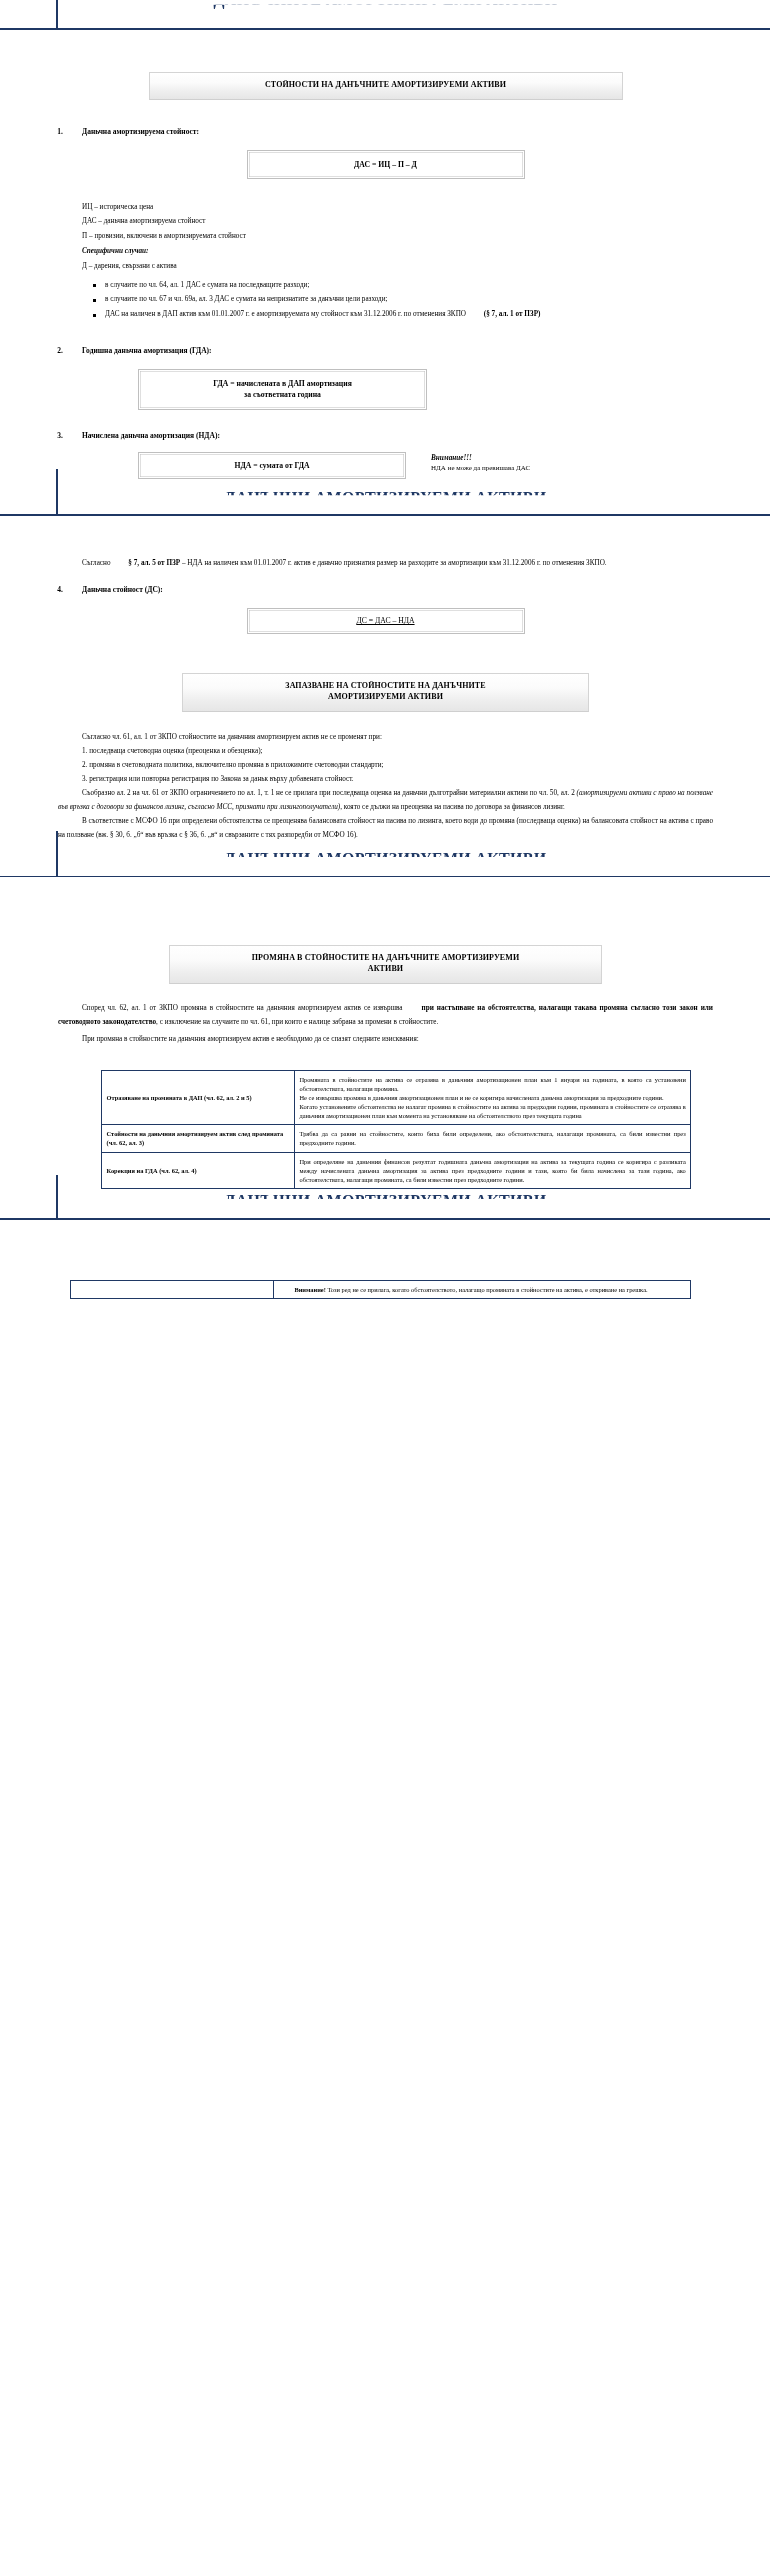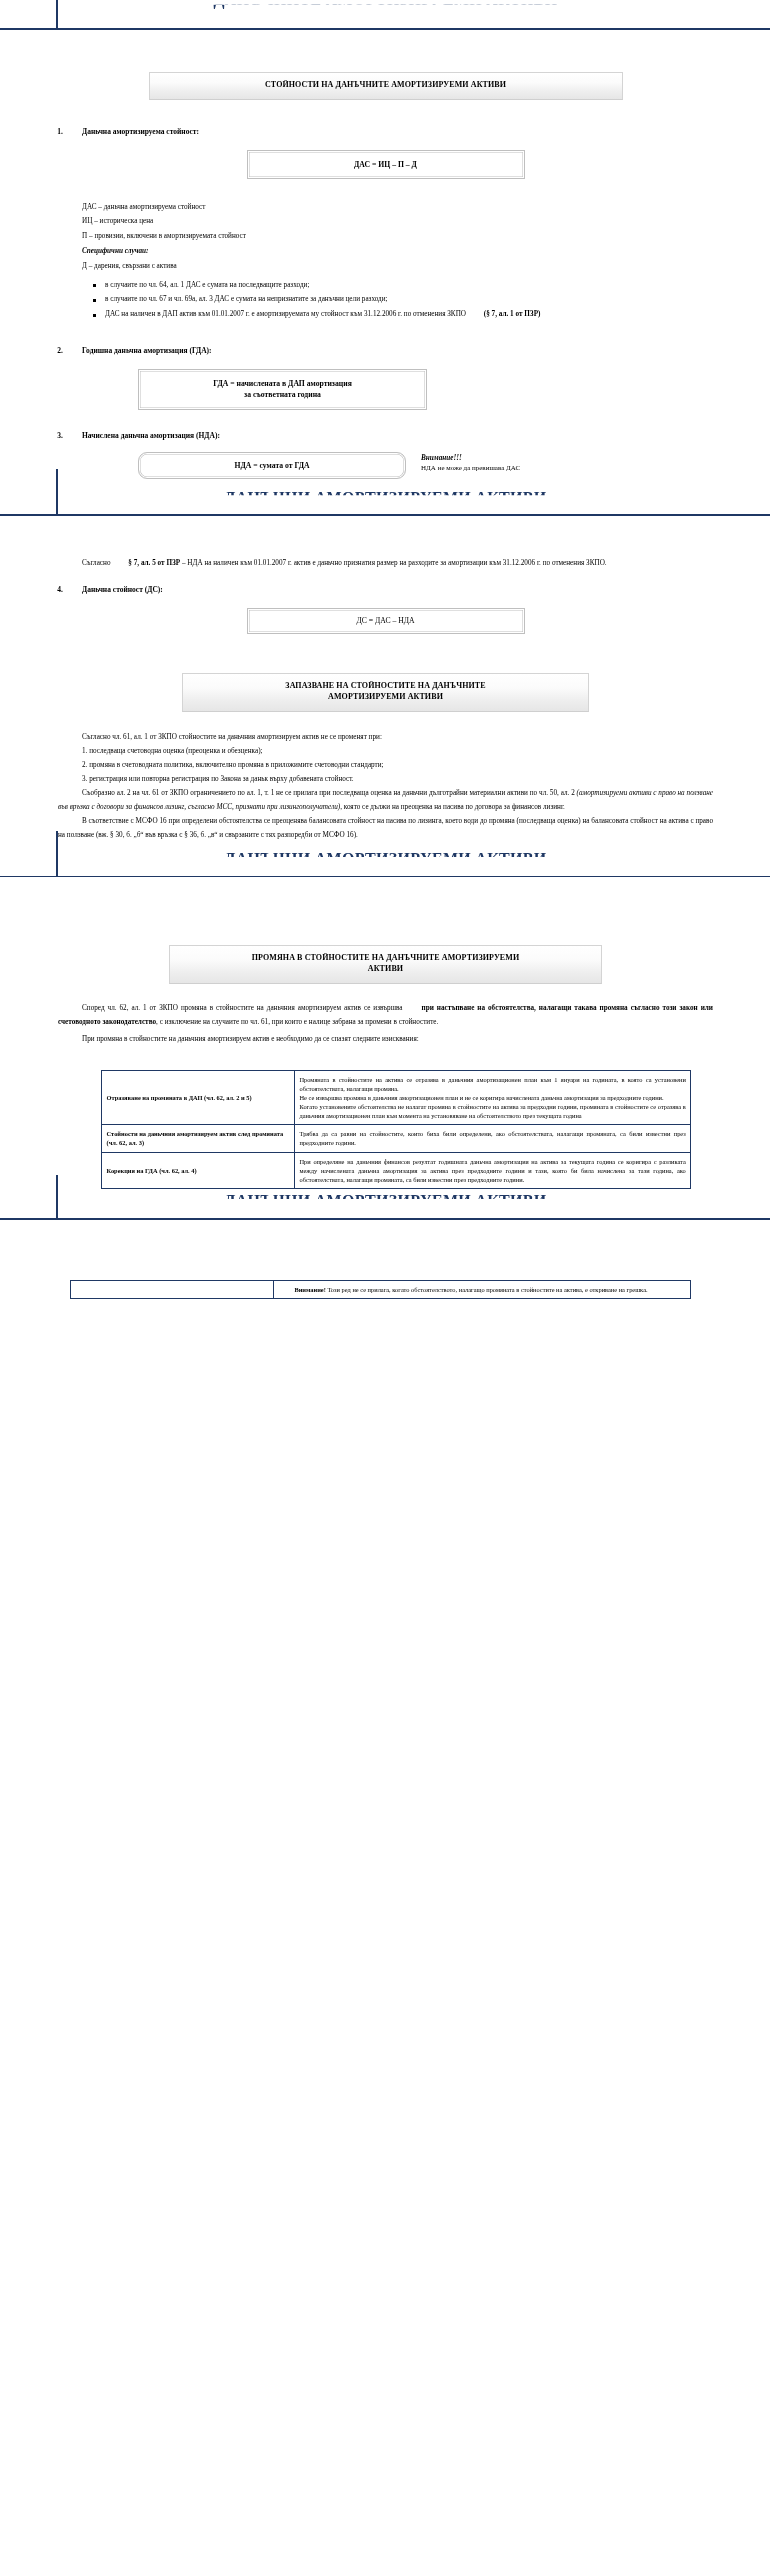--- a/index.html
+++ b/index.html
@@ -202,22 +202,22 @@
     <div class="num-head">
       <span class="n">1.</span><span>Даньчна амортизируема стойност:</span>
     </div>
 
     <div style="height:13.4px;"></div>
 
     <div class="formula" style="width:278px;">ДАС = ИЦ – П – Д</div>
 
     <div style="height:20.6px;"></div>
 
+    <p class="defn">ИЦ – историческа цена</p>
     <p class="defn">ДАС – даньчна амортизируема стойност</p>
-    <p class="defn">ИЦ – историческа цена</p>
     <p class="defn">П – провизии, включени в амортизируемата стойност</p>
     <p class="defn ital">Специфични случаи:</p>
     <p class="defn">Д – дарения, свързани с актива</p>
 
     <div style="height:5.2px;"></div>
 
     <ul class="bullets">
       <li>в случаите по чл. 64, ал. 1 ДАС  е сумата на последващите разходи;</li>
       <li>в случаите по чл. 67 и чл. 69а, ал. 3 ДАС е сумата на непризнатите за данъчни цели разходи;</li>
       <li><span>ДАС на наличен в ДАП актив към 01.01.2007 г. е амортизируемата му стойност към 31.12.2006 г. по отменения ЗКПО </span><span class="bold">(§ 7, ал. 1 от ПЗР)</span></li>
@@ -238,22 +238,22 @@
 
     <div style="height:21.6px;"></div>
 
     <div class="num-head">
       <span class="n">3.</span><span>Начислена даньчна амортизация (НДА):</span>
     </div>
 
     <div style="height:11.3px;"></div>
 
     <div class="row-flex">
-      <div class="formula" style="width:268px; margin-left:80px; margin-right:0; padding:7.2px 6.2px;border-radius:9px;">НДА = сумата от ГДА</div>
-      <div class="warn" style="width:124px; margin-left:15px; padding-top:1px;">
+      <div class="formula" style="width:268px; margin-left:80px; margin-right:0; padding:7.2px 6.2px;">НДА = сумата от ГДА</div>
+      <div class="warn" style="width:124px; margin-left:25px; padding-top:1px;">
         <span class="hdr">Внимание!!!</span>
         <span>НДА не може да превишава ДАС</span>
       </div>
     </div>
   </div>
 
   <div style="position:relative; height:61px;">
     <div class="clipped-title clip-top" style="top:9.3px;">ДАНЪЧНИ АМОРТИЗИРУЕМИ АКТИВИ</div>
     <div class="deck-rule-h" style="left:0; top:35px; width:56px;"></div>
     <div class="deck-rule-h" style="left:56px; top:35px; width:715px;"></div>
@@ -266,21 +266,21 @@
     <p class="body"><span>Съгласно </span><span class="bold">§ 7, ал. 5 от ПЗР</span><span> – НДА на наличен към 01.01.2007 г. актив е даньчно признатия размер на разходите за амортизации към 31.12.2006 г. по отменения ЗКПО.</span></p>
 
     <div style="height:15.5px;"></div>
 
     <div class="num-head">
       <span class="n">4.</span><span>Даньчна стойност (ДС):</span>
     </div>
 
     <div style="height:13.4px;"></div>
 
-    <div class="formula thin" style="width:278px; padding:6.7px 6.2px;">ДС = ДАС – НДА</div>
+    <div class="formula thin" style="width:278px; padding:6.7px 6.2px;text-decoration:underline;">ДС = ДАС – НДА</div>
 
     <div style="height:18.5px;"></div>
 
 
     <div style="height:20.6px;"></div>
 
     <div class="banner" style="width:407px;">
       <span class="ln">ЗАПАЗВАНЕ НА СТОЙНОСТИТЕ НА ДАНЪЧНИТЕ</span>
       <span class="ln">АМОРТИЗИРУЕМИ АКТИВИ</span>
     </div>

